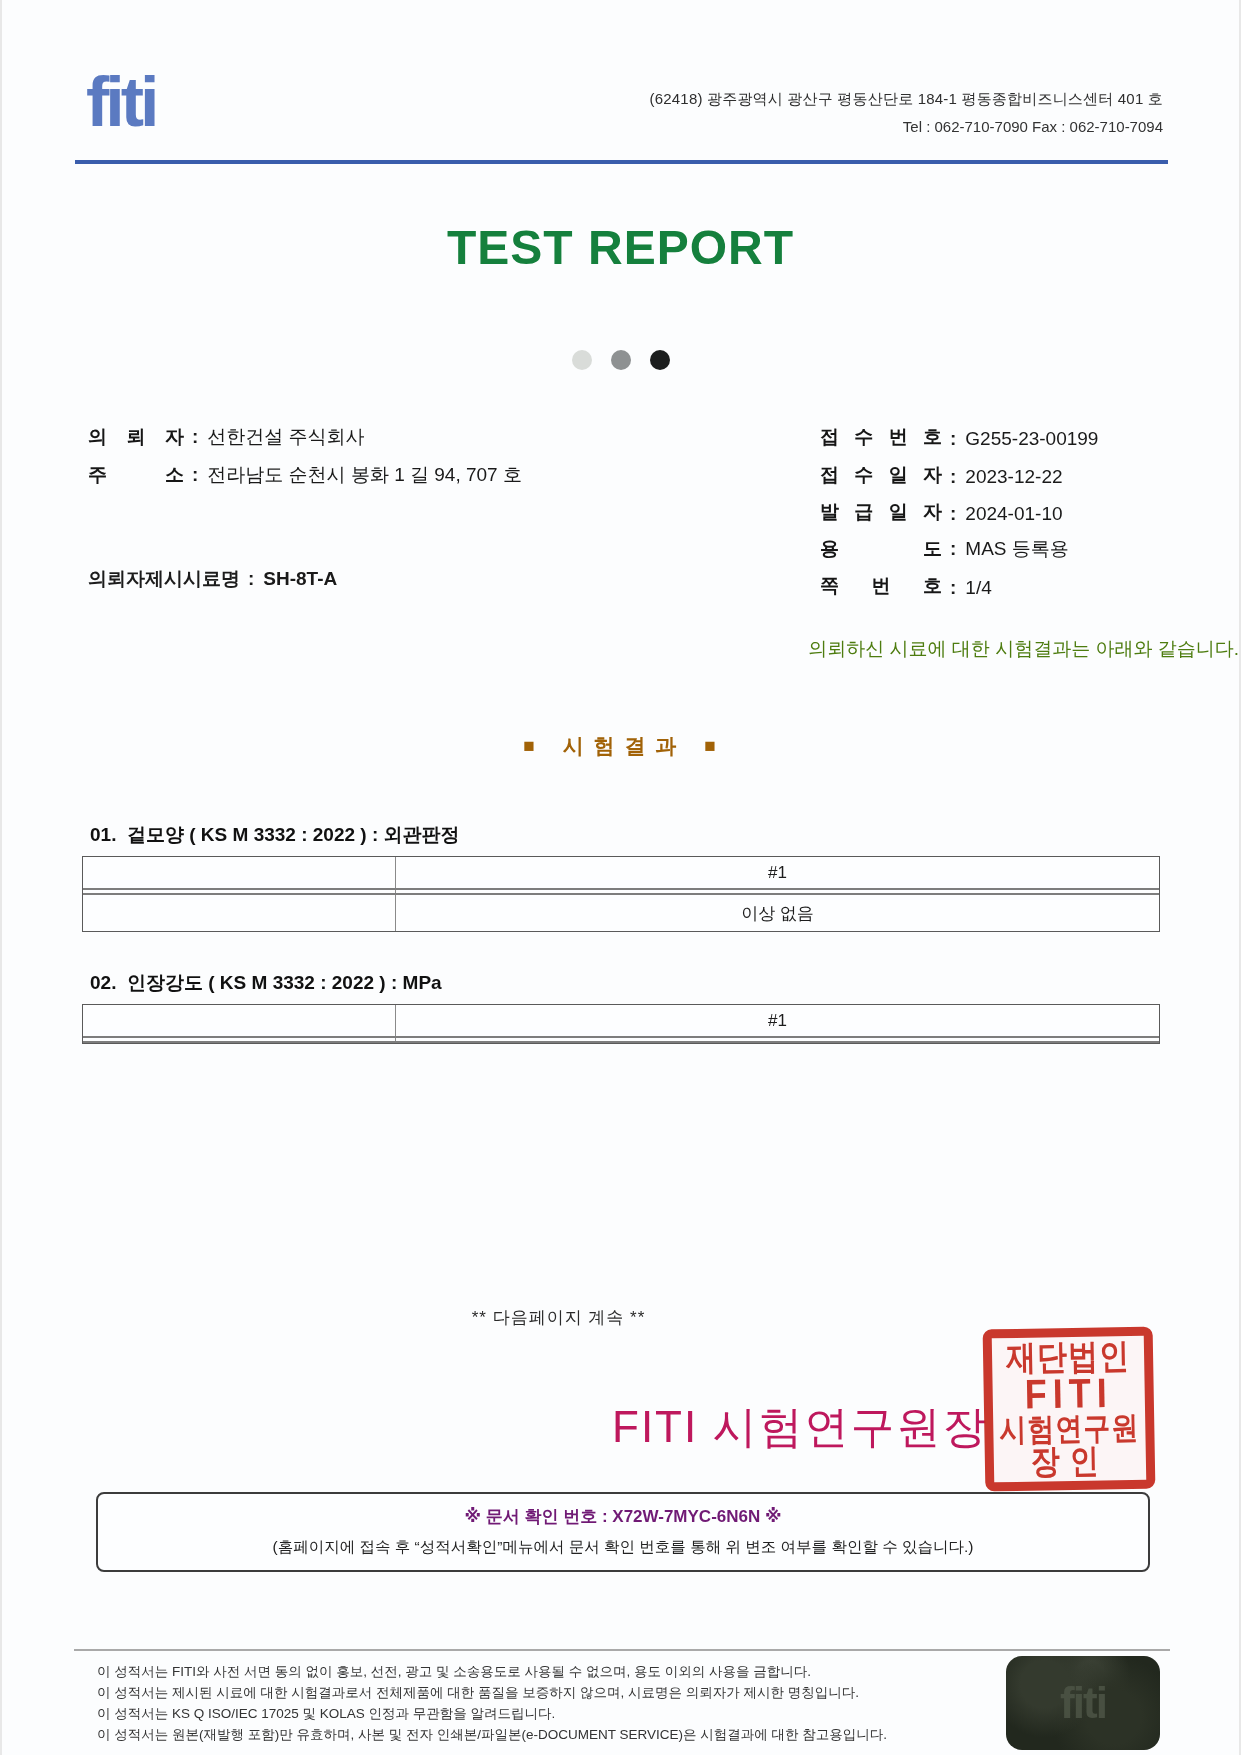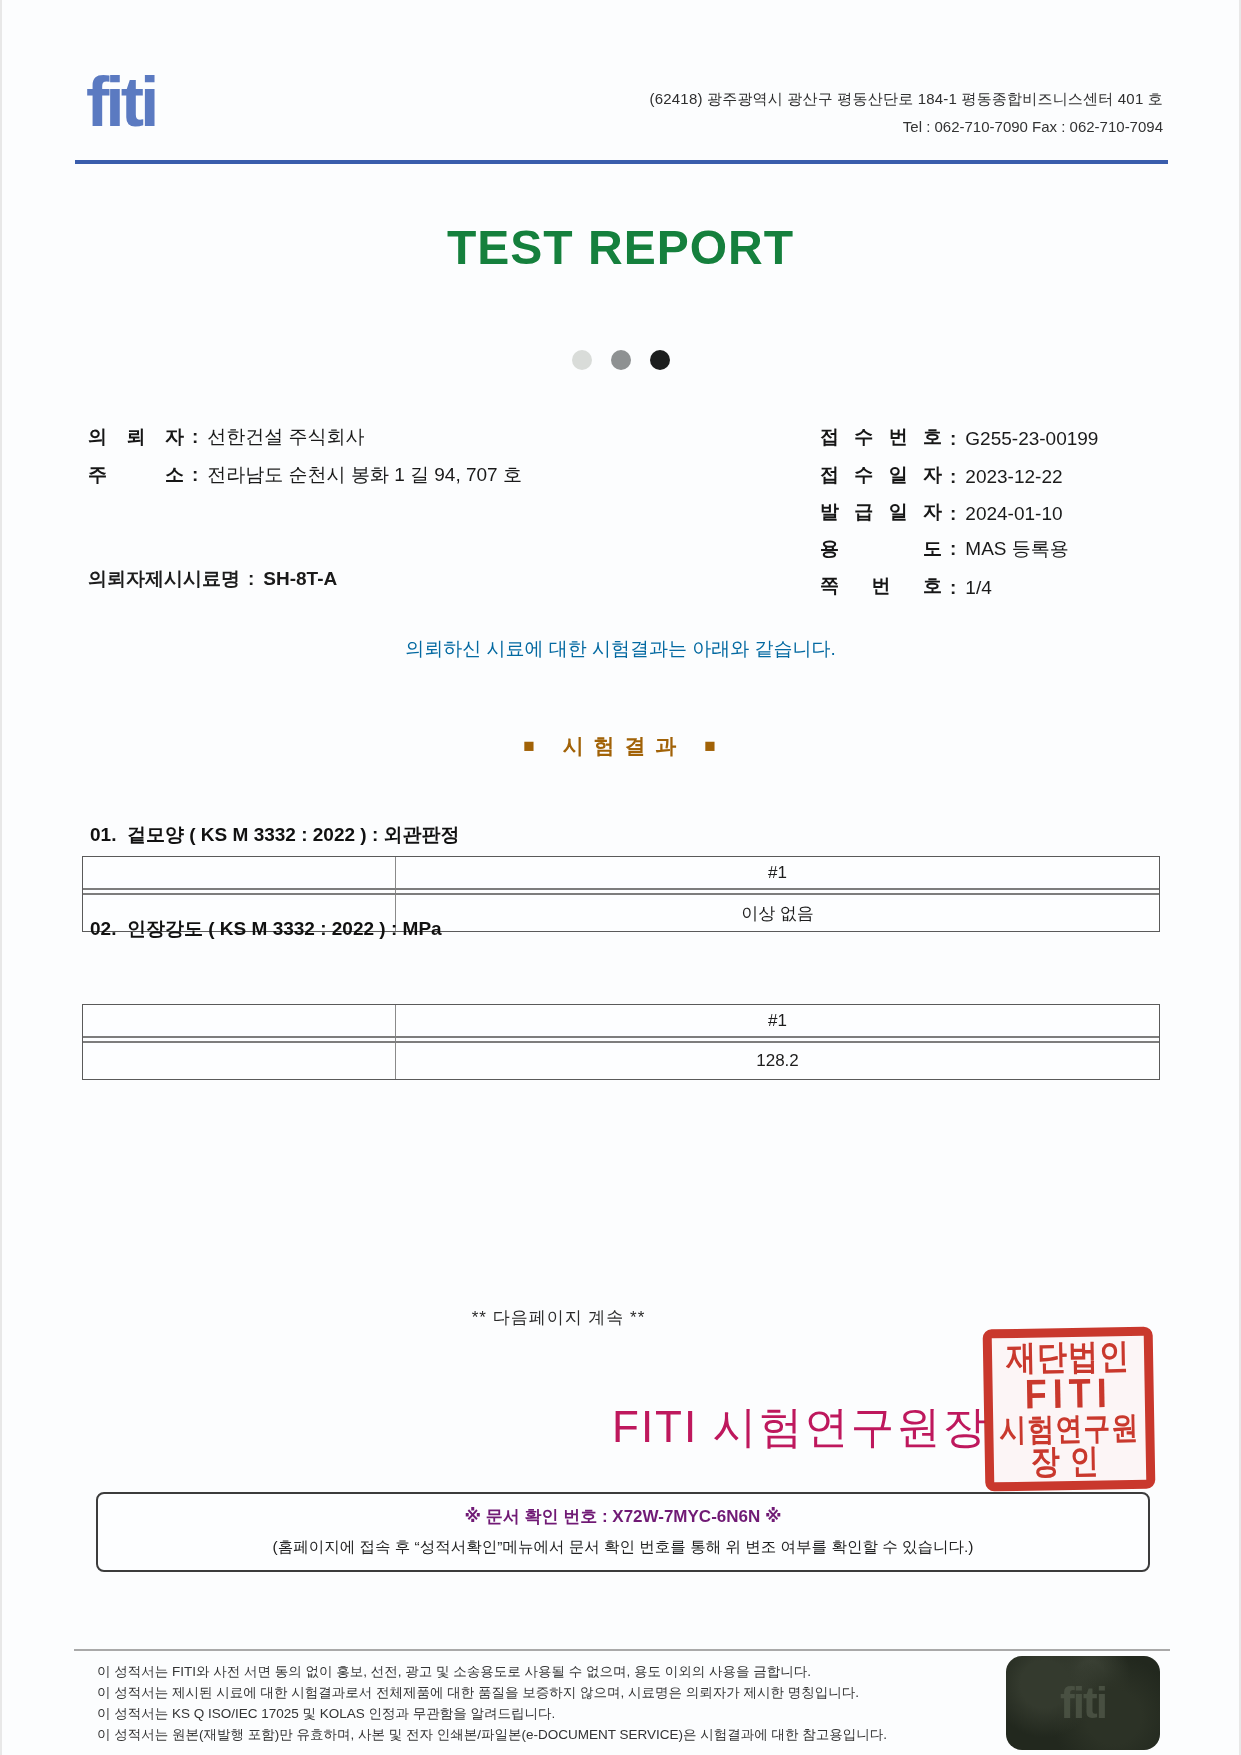--- a/index.html
+++ b/index.html
@@ -39,29 +39,29 @@
   .row-l1 { left:86px; top:424px; }
   .row-l2 { left:86px; top:462px; }
   .row-sample { left:86px; top:566px; }
   .row-sample .lbl-s { font-weight:700; }
   .row-r1 { left:818px; top:424px; }
   .row-r2 { left:818px; top:462px; }
   .row-r3 { left:818px; top:499px; }
   .row-r4 { left:818px; top:536px; }
   .row-r5 { left:818px; top:573px; }
   
-  .intro { position:absolute; left:0; right:0; top:636px; text-align:center;
-           font-size:19px; color:#0369a1; }
+  .intro { position:absolute; left:0; right:0; top:636px; text-align:right;
+           font-size:19px; color:#4d7c0f; }
   .results-heading { position:absolute; left:0; right:0; top:732px; text-align:center;
            font-size:21px; font-weight:700; color:#a16207; letter-spacing:2px; }
   .sq { font-size:19px; vertical-align:1px; }
   .sq-l { margin-right:26px; } .sq-r { margin-left:26px; }
   
   .sec-heading { position:absolute; left:88px; font-size:19px; font-weight:700; color:#111; }
-  .sec1-h { top:822px;text-align:center; } .sec2-h { top:916px; }
+  .sec1-h { top:822px;text-align:center; } .sec2-h { top:970px; }
   .rtable { position:absolute; left:80px; width:1078px; border:1px solid #5a5a5a; background:#fdfeff; }
   .t1 { top:856px; } .t2 { top:1004px; }
   .tr { display:flex; }
   .tr-head { height:33px; border-bottom:2px solid #7d7d7d; }
   .tr-sep  { height:5px;  border-bottom:2px solid #7d7d7d; }
   .tr-val  { height:36px; }
   .td1 { width:313px; border-right:1px solid #8a8a8a; }
   .td2 { flex:1; display:flex; align-items:center; justify-content:center;
          font-size:17px; color:#1d1d1d; }
   
@@ -171,24 +171,20 @@
   </div>
   <div class="rtable t2">
     <div class="tr tr-head">
       <div class="td1"></div>
       <div class="td2">#1</div>
     </div>
     <div class="tr tr-sep">
       <div class="td1"></div>
       <div class="td2"></div>
     </div>
-    <div class="tr tr-val">
-      <div class="td1"></div>
-      <div class="td2">128.2</div>
-    </div>
   </div>
 
   <div class="continuation">**  다음페이지  계속  **</div>
 
   <div class="signature">FITI 시험연구원장</div>
   <div class="stamp">
     <div class="stamp-line">재단법인</div>
     <div class="stamp-line">FITI</div>
     <div class="stamp-line">시험연구원</div>
     <div class="stamp-line">장인</div>

